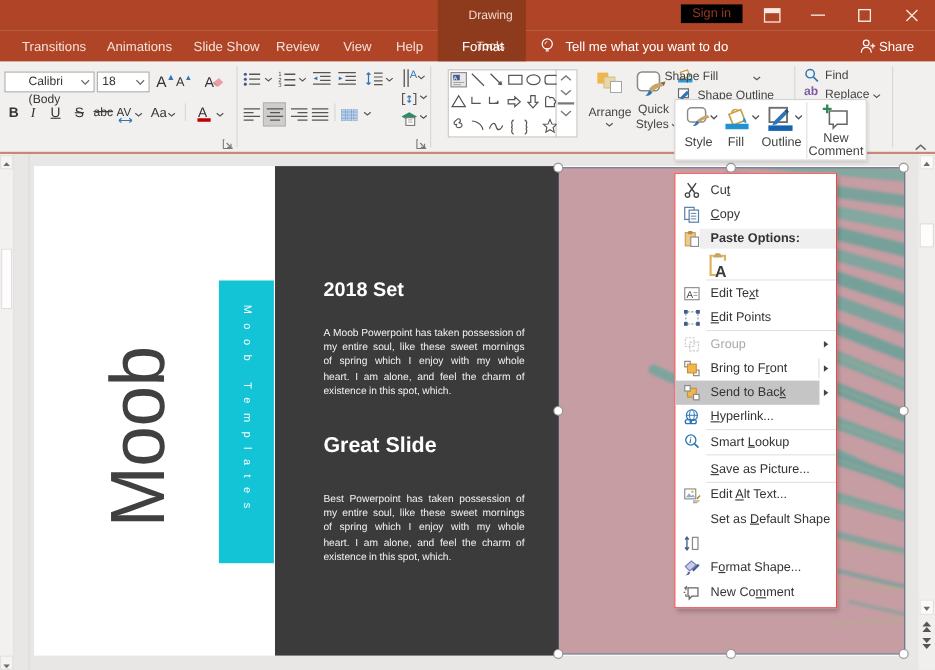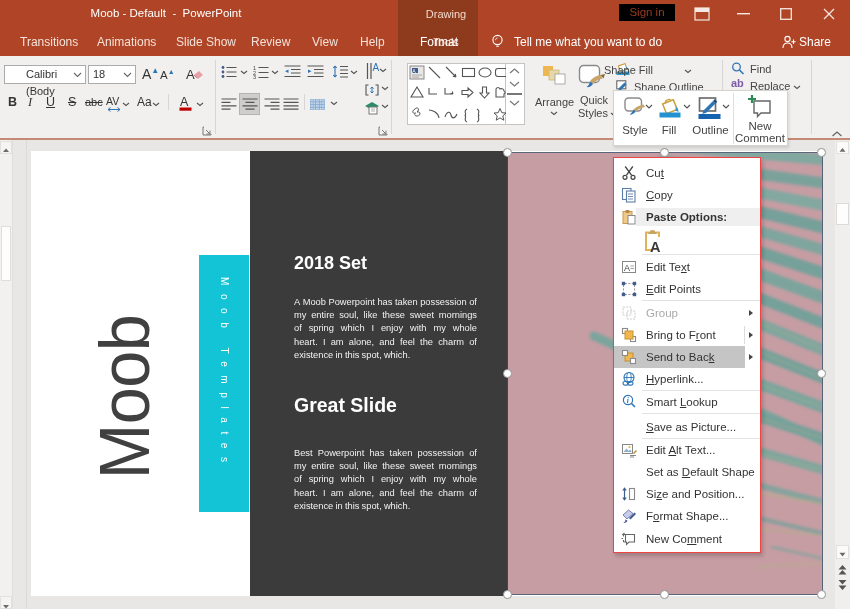--- a/index.html
+++ b/index.html
@@ -62,21 +62,20 @@
 #mtb { position:absolute; left:613px; top:90px; width:175px; height:56px; background:#fff; border:1px solid #D5D3D1; box-shadow:1px 2px 3px rgba(0,0,0,.12); }
 #mtb .lbl { position:absolute; font-size:11.5px; color:#444; text-align:center; }
 </style>
 </head>
 <body>
 <div id="app">
 
   <div id="titlebar"></div>
   <div id="tabrow"></div>
   <div id="ctxtab"></div>
-  <div id="title-text" style="font-size:11.5px;">Moob&nbsp;-&nbsp;Default&nbsp;&nbsp;-&nbsp;&nbsp;PowerPoint</div>
   <div class="abs" style="left:398px;top:0;width:80px;text-align:center;line-height:28px;color:#F3D8CC;font-size:11px;padding-left:16px;">Drawing Tools</div>
   <div id="signin">Sign in</div>
 
   <svg class="abs" style="left:694px;top:7px;" width="16" height="14" viewBox="0 0 16 14">
     <rect x="1" y="1" width="14" height="12" fill="none" stroke="#F6E8E2" stroke-width="1.2"></rect>
     <rect x="1" y="1" width="14" height="4" fill="#F6E8E2"></rect>
     <path d="M8 11 L8 7 M6 8.5 L8 6.5 L10 8.5" stroke="#AF4426" stroke-width="1.2" fill="none"></path>
   </svg>
   <svg class="abs" style="left:737px;top:13px;" width="13" height="2">
       <rect width="13" height="1.4" fill="#F6E8E2"></rect>
@@ -688,21 +687,20 @@
         <span class="txt">Edit <u class="ac">A</u>lt Text...</span>
       </div>
     <div class="mi" style="top:303px;">
         <span class="txt">Set as <u class="ac">D</u>efault Shape</span>
       </div>
     <div class="mi" style="top:325px;">
         <svg class="ic" viewBox="0 0 16 16">
           <path d="M3.5 2.5 v11 M1.8 4.5 L3.5 2.2 L5.2 4.5 M1.8 11.5 L3.5 13.8 L5.2 11.5" stroke="#3E5C8C" stroke-width="1.2" fill="none"></path>
           <rect x="8.5" y="2.5" width="5" height="11" fill="#fff" stroke="#888" stroke-width="1.1"></rect>
         </svg>
-        <span class="txt">Si<u class="ac">z</u>e and Position...</span>
       </div>
     <div class="mi" style="top:347px;">
         <svg class="ic" viewBox="0 0 16 16">
           <path d="M2 7 L7.5 2 L12 5.5 L6 11 Z" fill="#C9CCE9" stroke="#7C7FB5" stroke-width="1"></path>
           <path d="M4 11.5 C5 13.5, 3 14.5, 1.8 14.8 C3.8 15.3, 6.5 14.6, 6.3 12.2 Z" fill="#5A5E9E"></path>
           <path d="M8 10 L13.5 4.5 L15 6 L9.5 11.5 Z" fill="#3E5C8C"></path>
         </svg>
         <span class="txt">F<u class="ac">o</u>rmat Shape...</span>
       </div>
     <div class="mi" style="top:370px;">

